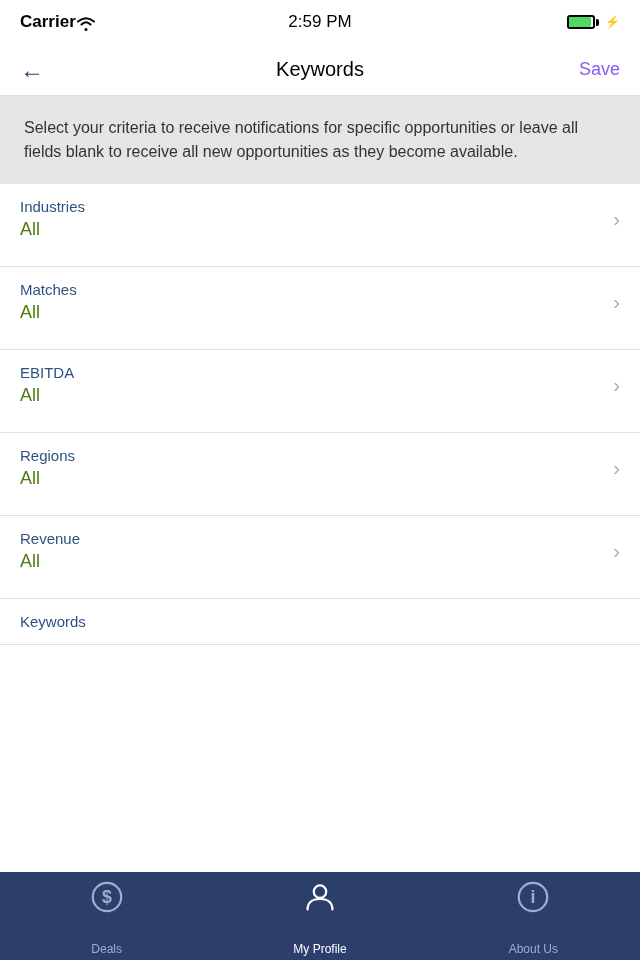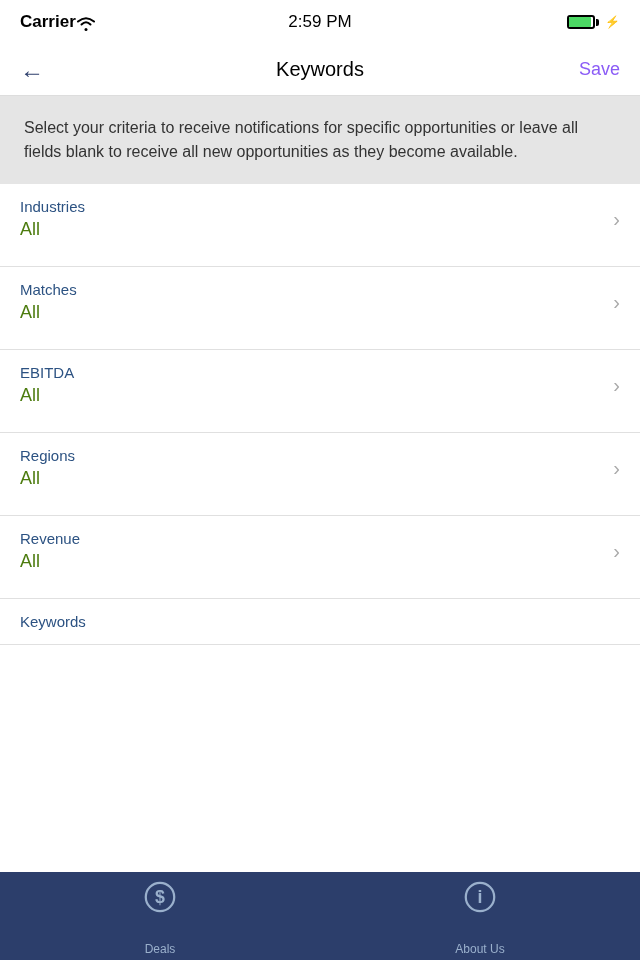--- a/index.html
+++ b/index.html
@@ -296,20 +296,29 @@
       <svg viewBox="0 0 36 36" fill="none">
         <circle cx="18" cy="18" r="16" stroke="#9ab0cc" stroke-width="2.5"></circle>
         <text x="18" y="25" text-anchor="middle" font-size="20" fill="#9ab0cc" font-weight="bold">$</text>
       </svg>
     </div>
     <span class="tab-label">Deals</span>
   </div>
 
 
 
+  <div class="tab-item active">
+    <div class="tab-icon">
+      <svg viewBox="0 0 36 36" fill="none">
+        <circle cx="18" cy="12" r="7" stroke="#fff" stroke-width="2.5" fill="none"></circle>
+        <path d="M4 32 C4 24 10 20 18 20 C26 20 32 24 32 32" stroke="#fff" stroke-width="2.5" fill="none" stroke-linecap="round"></path>
+      </svg>
+    </div>
+    <span class="tab-label active" style="color:#fff;">My Profile</span>
+  </div>
 
   <div class="tab-item">
     <div class="tab-icon">
       <svg viewBox="0 0 36 36" fill="none">
         <circle cx="18" cy="18" r="16" stroke="#9ab0cc" stroke-width="2.5"></circle>
         <text x="18" y="25" text-anchor="middle" font-size="20" fill="#9ab0cc" font-weight="bold">i</text>
       </svg>
     </div>
     <span class="tab-label">About Us</span>
   </div>

